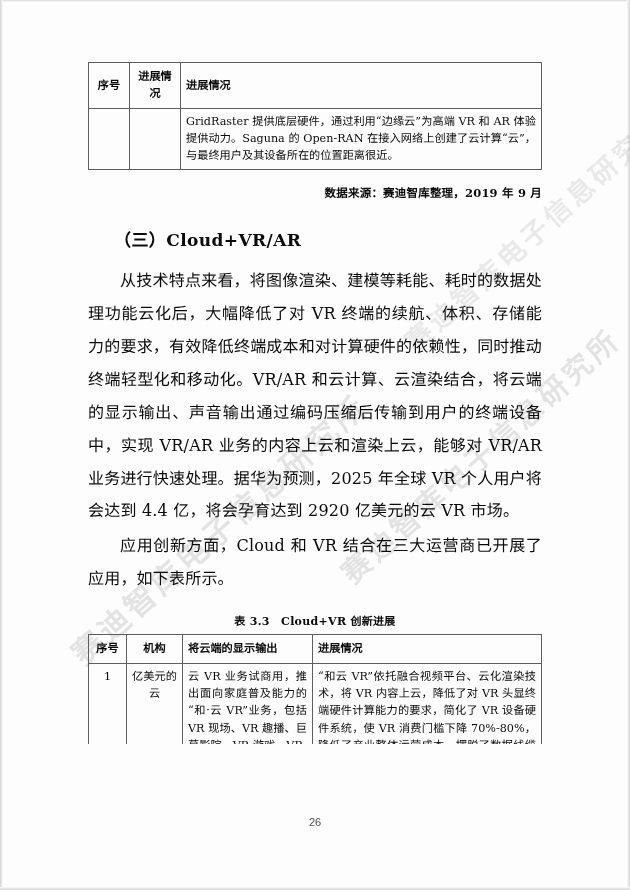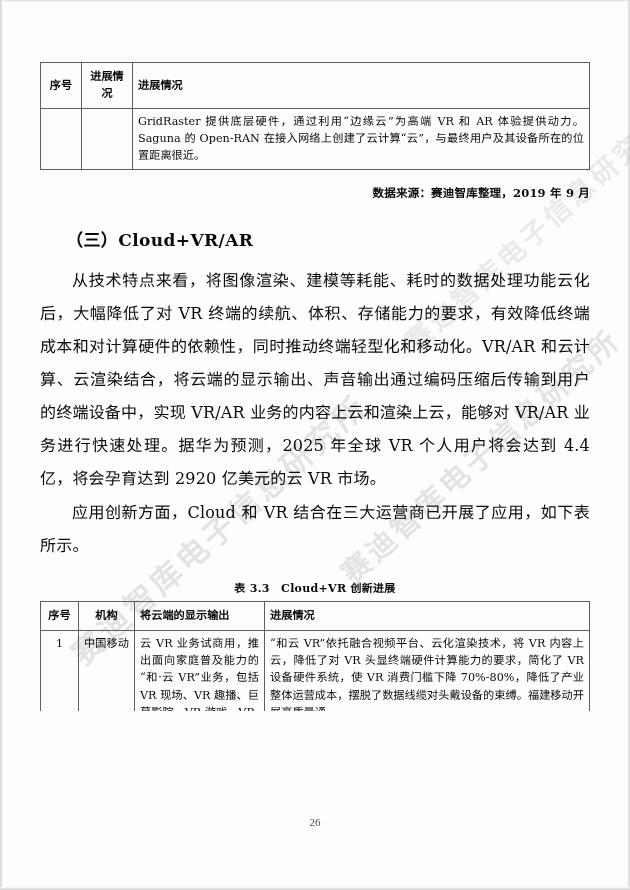--- a/index.html
+++ b/index.html
@@ -74,21 +74,21 @@
     top: 330px; left: 395px;
     font-size: 27px;
     transform: rotate(-42deg);
     color: rgba(110,110,110,0.14);
   }
 
   
   .content {
     position: relative;
     z-index: 5;
-    padding: 0 40px;
+    padding: 0 88px;
     box-sizing: border-box;
   }
 
   
   table.doc-table {
     border-collapse: collapse;
     width: 100%;
     table-layout: fixed;
     font-size: 11.2px;
   }
@@ -163,21 +163,21 @@
   }
 
   .page-number {
     position: absolute;
     bottom: 62px;
     left: 0;
     right: 0;
     text-align: center;
     font-size: 11px;
     color: #4a4a4a;
-    font-family: Liberation Serif, serif;
+    font-family: Liberation Sans, sans-serif;
     z-index: 5;
   }
 </style>
 </head>
 <body>
 
 <div class="page">
 
   <div class="page-edge-top"></div>
   <div class="page-edge-left"></div>
@@ -232,21 +232,21 @@
         </colgroup>
         <tbody>
           <tr>
             <td class="hdr c-center">序号</td>
             <td class="hdr c-center">机构</td>
             <td class="hdr">将云端的显示输出</td>
             <td class="hdr">进展情况</td>
           </tr>
           <tr>
             <td class="c-center">1</td>
-            <td class="c-center">中国移动</td>
+            <td class="c-center">亿美元的云</td>
             <td class="justified">云 VR 业务试商用，推出面向家庭普及能力的“和·云 VR”业务，包括 VR 现场、VR 趣播、巨幕影院、VR 游戏、VR</td>
             <td class="justified">“和云 VR”依托融合视频平台、云化渲染技术，将 VR 内容上云，降低了对 VR 头显终端硬件计算能力的要求，简化了 VR 设备硬件系统，使 VR 消费门槛下降 70%-80%，降低了产业整体运营成本，摆脱了数据线缆对头戴设备的束缚。福建移动开展高质量通</td>
           </tr>
         </tbody>
       </table>
     </div>
 
   </div>
 
   <div class="page-number">26</div>

